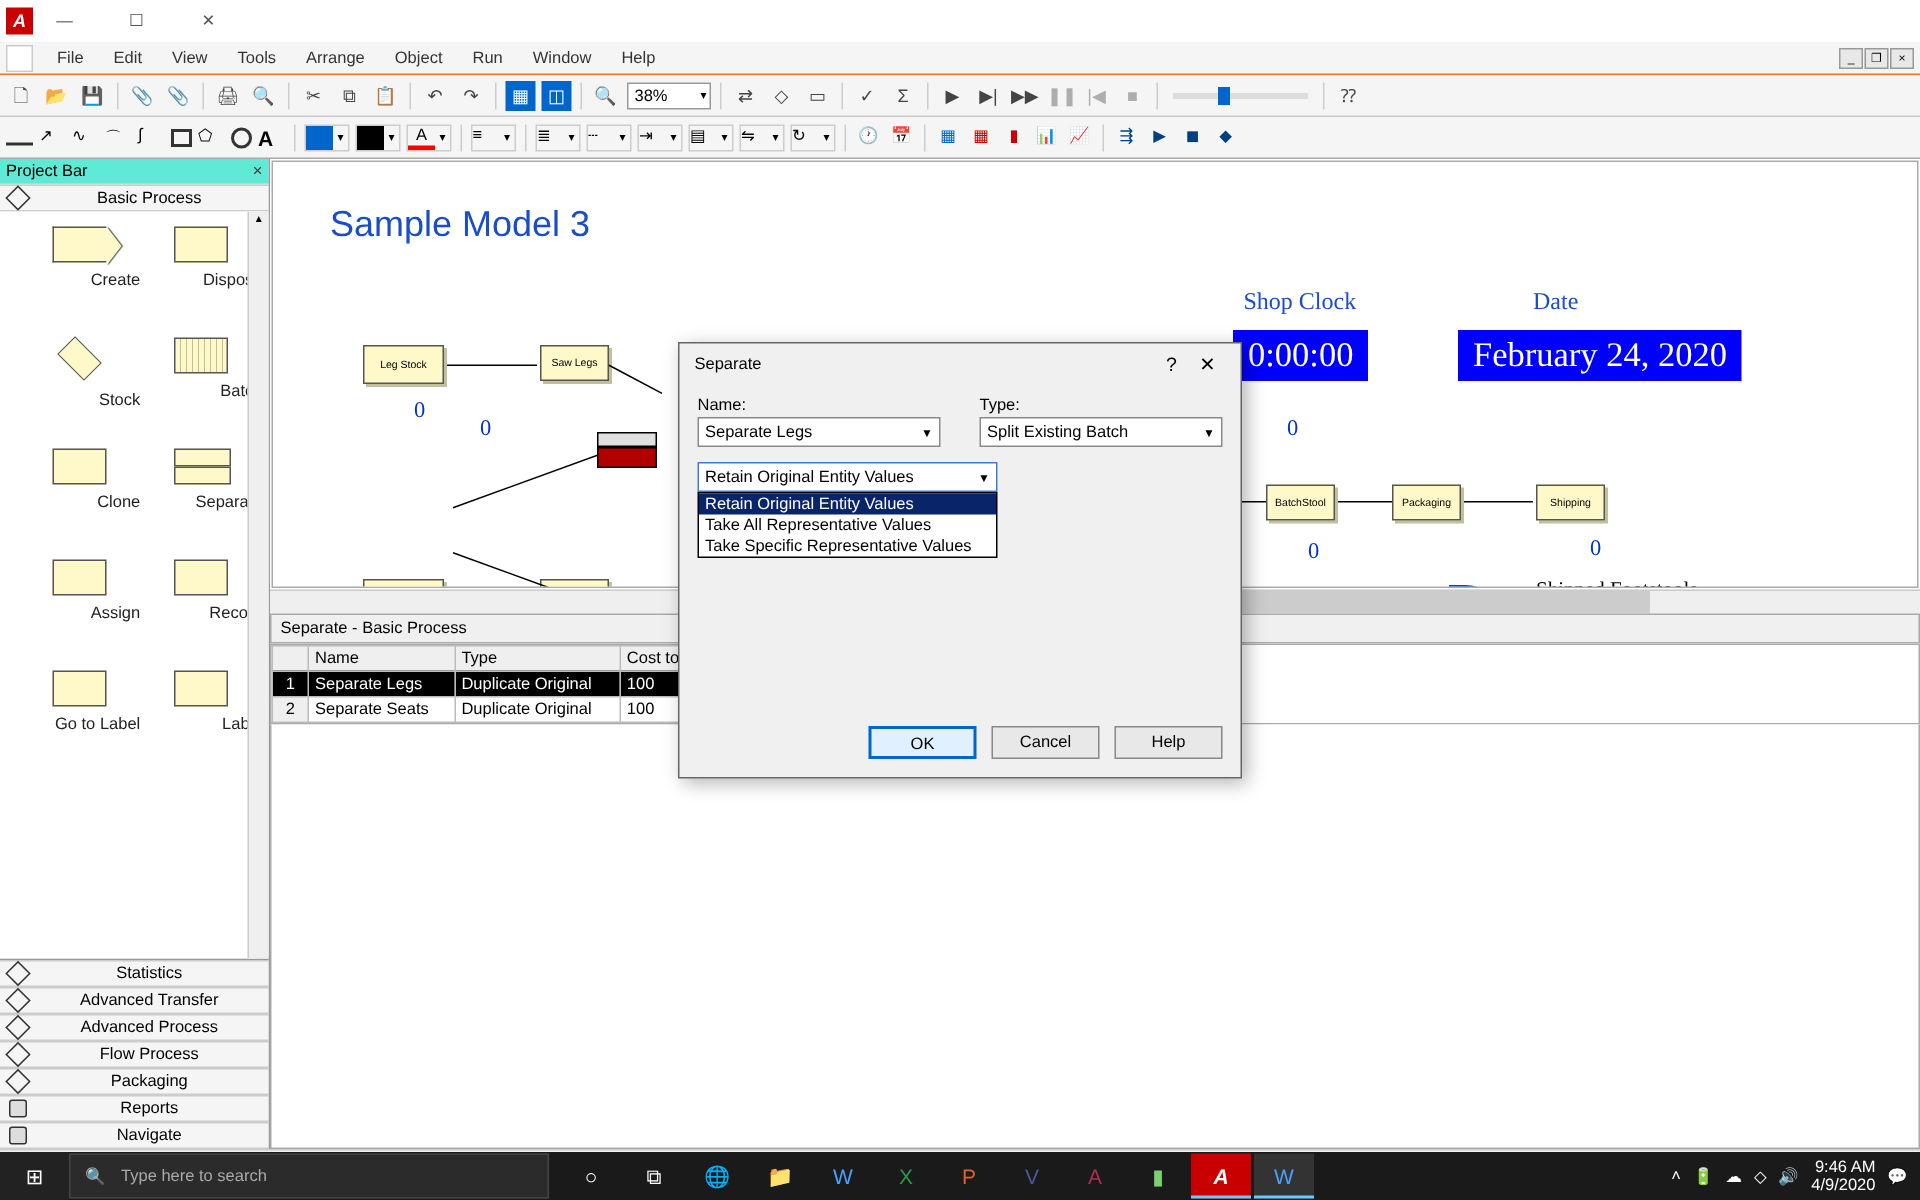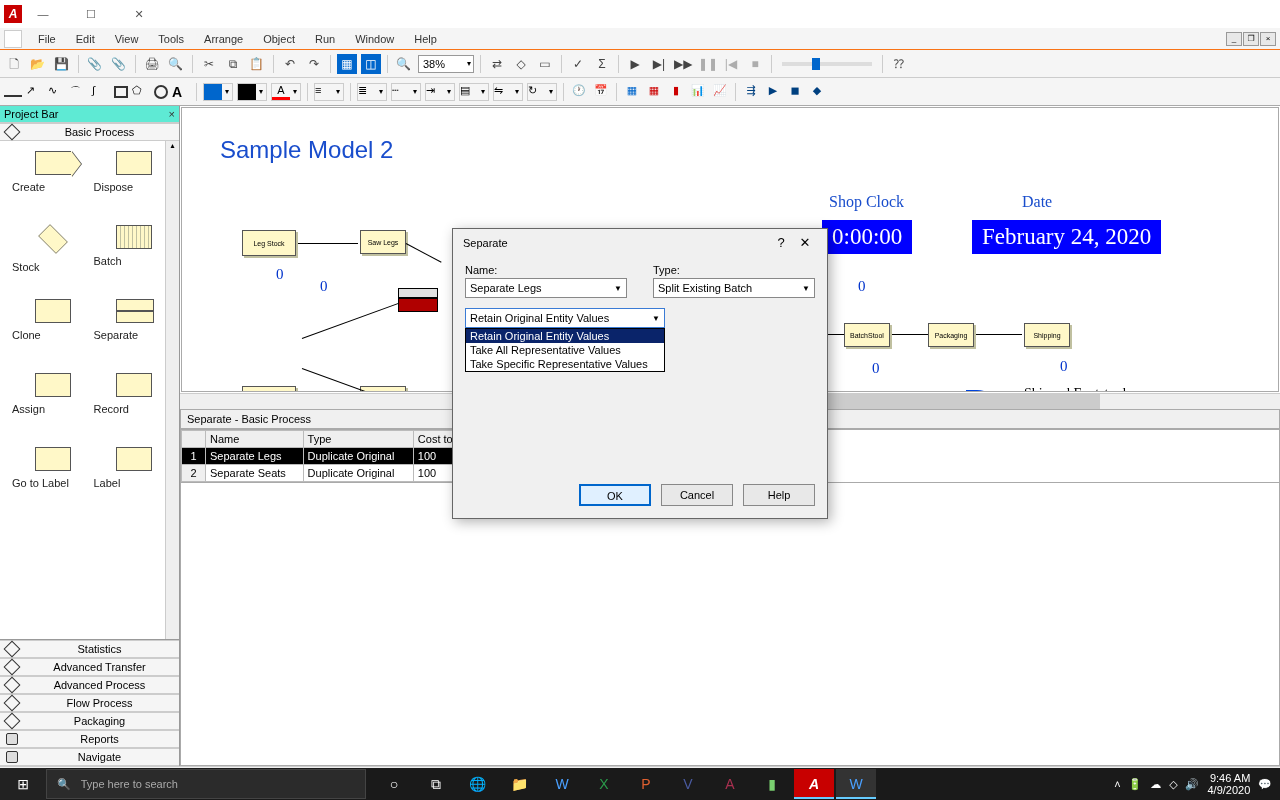--- a/index.html
+++ b/index.html
@@ -40,21 +40,21 @@
 .workarea { display: flex; height: 660px; }
 .projectbar { width: 180px; background: #efefef; border-right: 1px solid #999; display: flex; flex-direction: column; }
 .projectbar .pb-title { background: #5eead4; border-bottom: 1px solid #ccc; padding: 2px 4px; display: flex; justify-content: space-between; font-size: 11px; }
 .projectbar .pb-title .x { color: #333; }
 .pb-cat { display: flex; align-items: center; padding: 2px 6px; border-top: 1px solid #ccc; border-bottom: 1px solid #ccc; background: #f5f5f5; cursor: pointer; }
 .pb-cat .dia { width: 12px; height: 12px; transform: rotate(45deg); border: 1px solid #333; margin-right: 8px; }
 .pb-cat .lbl { flex: 1; text-align: center; }
 .pb-shapes { flex: 1; background: #fff; overflow: hidden; position: relative; display: grid; grid-template-columns: 1fr 1fr; grid-auto-rows: 74px; padding: 4px 4px 4px 12px; }
 .pb-shapes .scrollbar { position: absolute; right: 0; top: 0; bottom: 0; width: 14px; background: #efefef; border-left: 1px solid #ccc; }
 .pb-shapes .scrollbar::before { content: "▴"; display: block; text-align: center; font-size: 8px; }
-.pb-shape { text-align: left; padding-top: 6px; }
+.pb-shape { text-align: right; padding-top: 6px; }
 .pb-shape .ico { width: 36px; height: 24px; margin: 0 auto 6px; background: #fff8c8; border: 1px solid #555; }
 .pb-shape .ico.create { border-right: none; }
 .pb-shape .ico.create::after { content: ""; display: block; position: relative; left: 35px; top: -1px; border-top: 13px solid transparent; border-bottom: 13px solid transparent; border-left: 10px solid #fff8c8; filter: drop-shadow(1px 0 0 #555); }
 .pb-shape .ico.decide { transform: rotate(45deg) scale(0.7); margin-top: 2px; margin-bottom: 10px; }
 .pb-shape .ico.batch { background: repeating-linear-gradient(90deg, #fff8c8, #fff8c8 3px, #c0c0a0 3px, #c0c0a0 4px); }
 .pb-shape .ico.sep { position: relative; border: none; background: none; width: 36px; }
 .pb-shape .ico.sep::before, .pb-shape .ico.sep::after { content: ""; position: absolute; border: 1px solid #555; background: #fff8c8; width: 36px; height: 10px; left: 0; }
 .pb-shape .ico.sep::before { top: 0; } .pb-shape .ico.sep::after { bottom: 0; }
 .pb-shape .lbl { font-size: 11px; color: #222; }
 .pb-cats { border-top: 1px solid #999; }
@@ -335,21 +335,21 @@
         </div>
       <div class="pb-cat">
           <div class="dia" style="border-radius:2px;transform:none;background:#ddd"></div>
           <span class="lbl">Navigate</span>
         </div>
     </div>
   </div>
 
   <div class="canvas-wrap">
     <div class="canvas">
-      <div class="model-title">Sample Model 2</div>
+      <div class="model-title">Sample Model 3</div>
 
       <div class="shop" style="left:647px; top:85px">Shop Clock</div>
       <div class="shop" style="left:840px; top:85px">Date</div>
       <div class="clockbox" style="left:640px; top:112px">0:00:00</div>
       <div class="clockbox" style="left:790px; top:112px">February 24, 2020</div>
 
       <div class="block cr" style="left:60px; top:122px">Leg Stock</div>
       <div class="counter" style="left:94px; top:158px">0</div>
       <div class="block pr" style="left:178px; top:122px">Saw Legs</div>
       <div class="counter" style="left:138px; top:170px">0</div>

